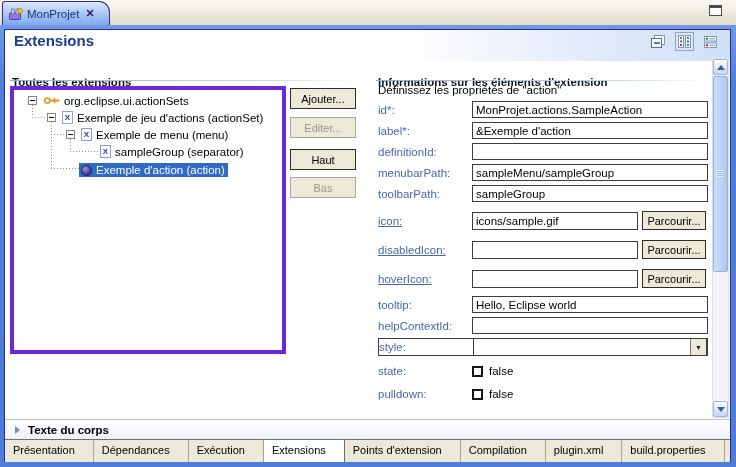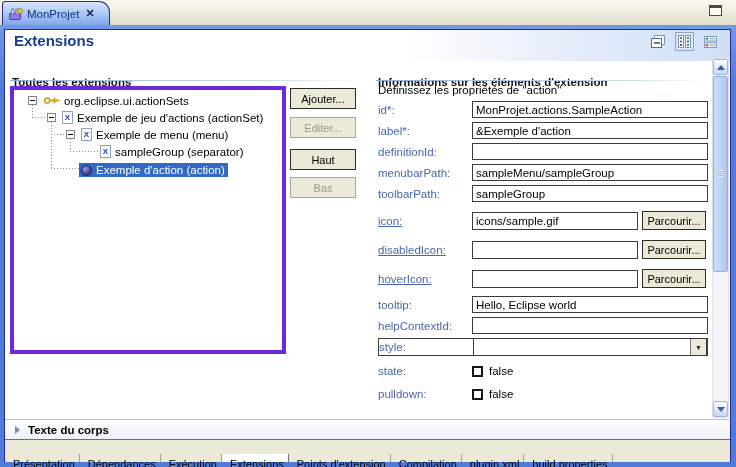--- a/index.html
+++ b/index.html
@@ -112,22 +112,22 @@
   .body-bar { position:absolute; left:5px; right:6px; top:419px; height:20px;
               background:linear-gradient(180deg,#FEFEFF,#EDF1F9); border-top:1px solid #BCC2CE;
               display:flex; align-items:center; padding-left:10px; cursor:pointer; }
   .twistie { width:0; height:0; border-top:4px solid transparent; border-bottom:4px solid transparent;
              border-left:5px solid #7E8AA0; margin-right:8px; }
   .body-label { font-weight:bold; }
 
   
   .tabbar { position:absolute; left:5px; right:6px; top:439px; height:23px; background:#ECE9D8;
             border-top:1px solid #6E6E6E; display:flex; align-items:stretch; }
-  .btab { padding:4px 4px 0 8px; font-size:11px; border-right:1px solid #A6A290; color:#000;
-          white-space:nowrap; cursor:pointer;margin-top:14px; }
+  .btab { padding:4px 18px 0 8px; font-size:11px; border-right:1px solid #A6A290; color:#000;
+          white-space:nowrap; cursor:pointer; }
   .btab.sel-tab { background:#FFFFFF; border-right:1px solid #6E6E6E; }
 </style>
 </head>
 <body>
 
 <div class="window">
 
   <div class="tabrow">
     <div class="etab">
       <span style="display:inline-flex;">

